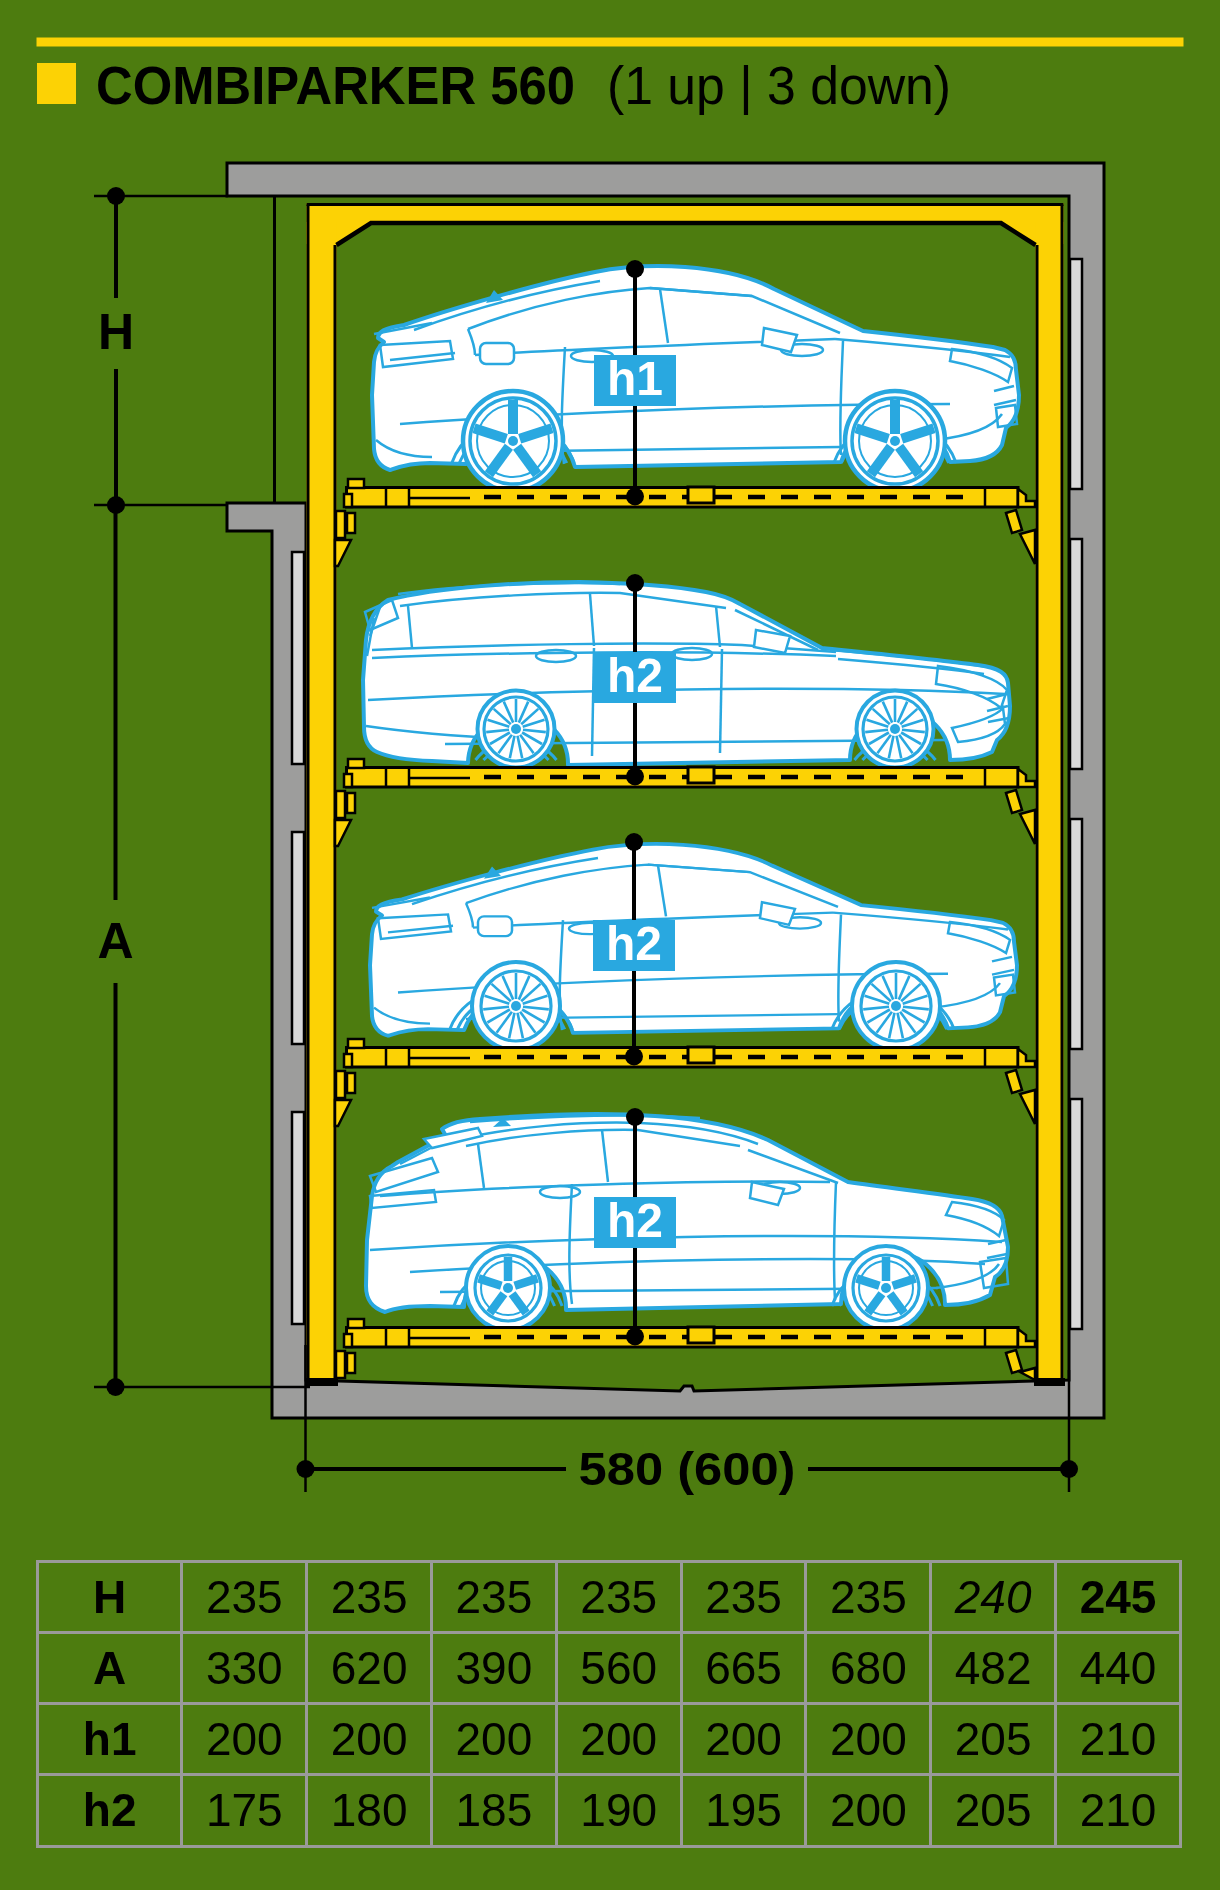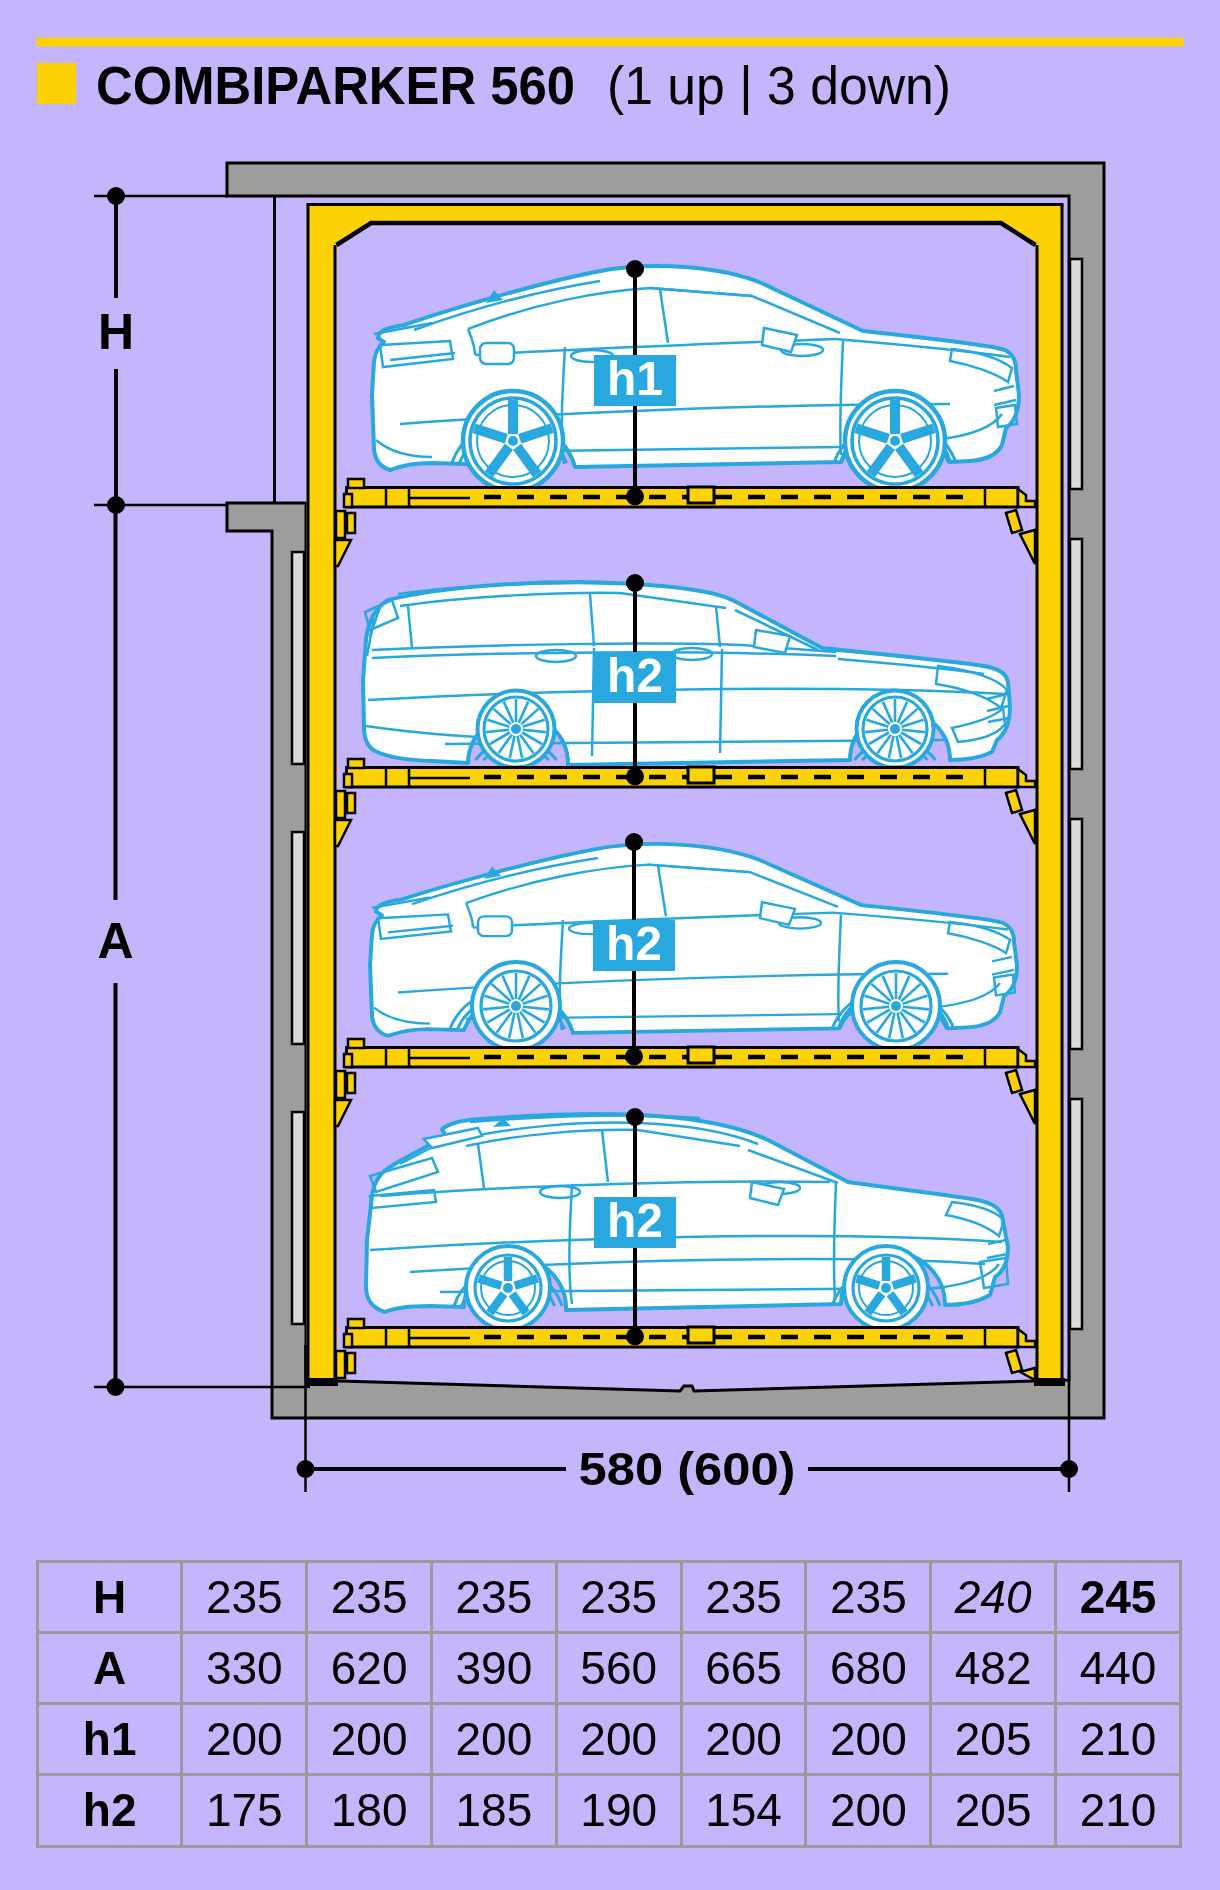--- a/index.html
+++ b/index.html
@@ -1,16 +1,16 @@
 <!DOCTYPE html>
 <html><head>
 <meta charset="utf-8">
 <style>
 html,body{margin:0;padding:0;background:#fff;}
-#page{position:relative;width:1220px;height:1890px;background:#c4b5fd;overflow:hidden;font-family:"Liberation Sans",sans-serif;}
+#page{position:relative;width:1220px;height:1890px;background:#4d7c0f;overflow:hidden;font-family:"Liberation Sans",sans-serif;}
 svg text{font-family:"Liberation Sans",sans-serif;}
 table.dim{border-collapse:collapse;table-layout:fixed;}
 table.dim td{border:3px solid #9a9a9a;text-align:center;vertical-align:middle;font-size:46px;color:#000;padding:0;}
 table.dim td.hd{font-weight:bold;}
 </style>
 </head>
 <body>
 <div id="page">
 <svg width="1220" height="1890" viewBox="0 0 1220 1890" style="position:absolute;left:0;top:0;">
 
@@ -498,20 +498,20 @@
           <td>200</td>
           <td>205</td>
           <td>210</td>
         </tr>
 <tr>
           <td class="hd">h2</td>
           <td>175</td>
           <td>180</td>
           <td>185</td>
           <td>190</td>
-          <td>154</td>
+          <td>195</td>
           <td>200</td>
           <td>205</td>
           <td>210</td>
         </tr>
 </tbody>
     </table>
 </div>
 
 </body></html>

